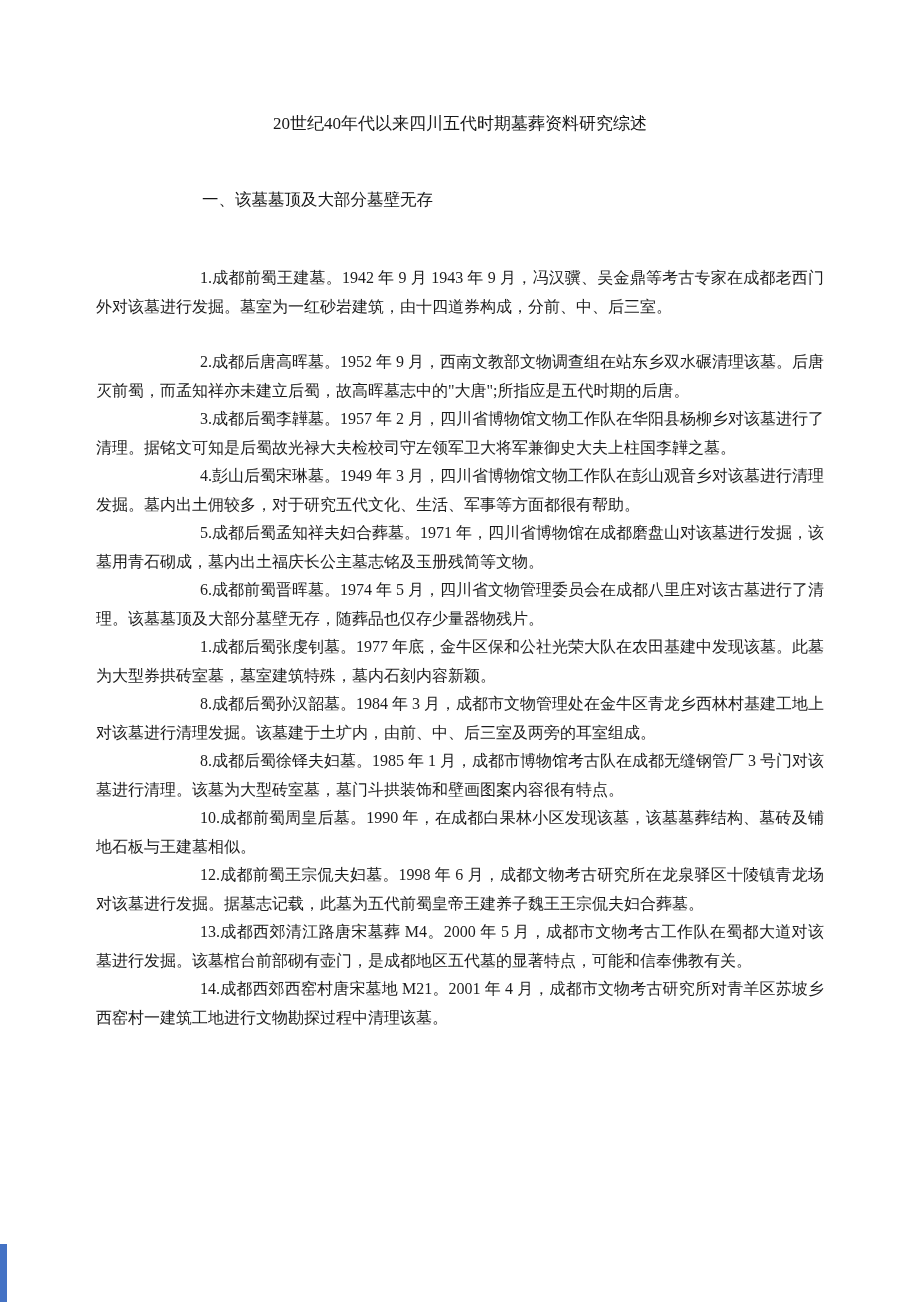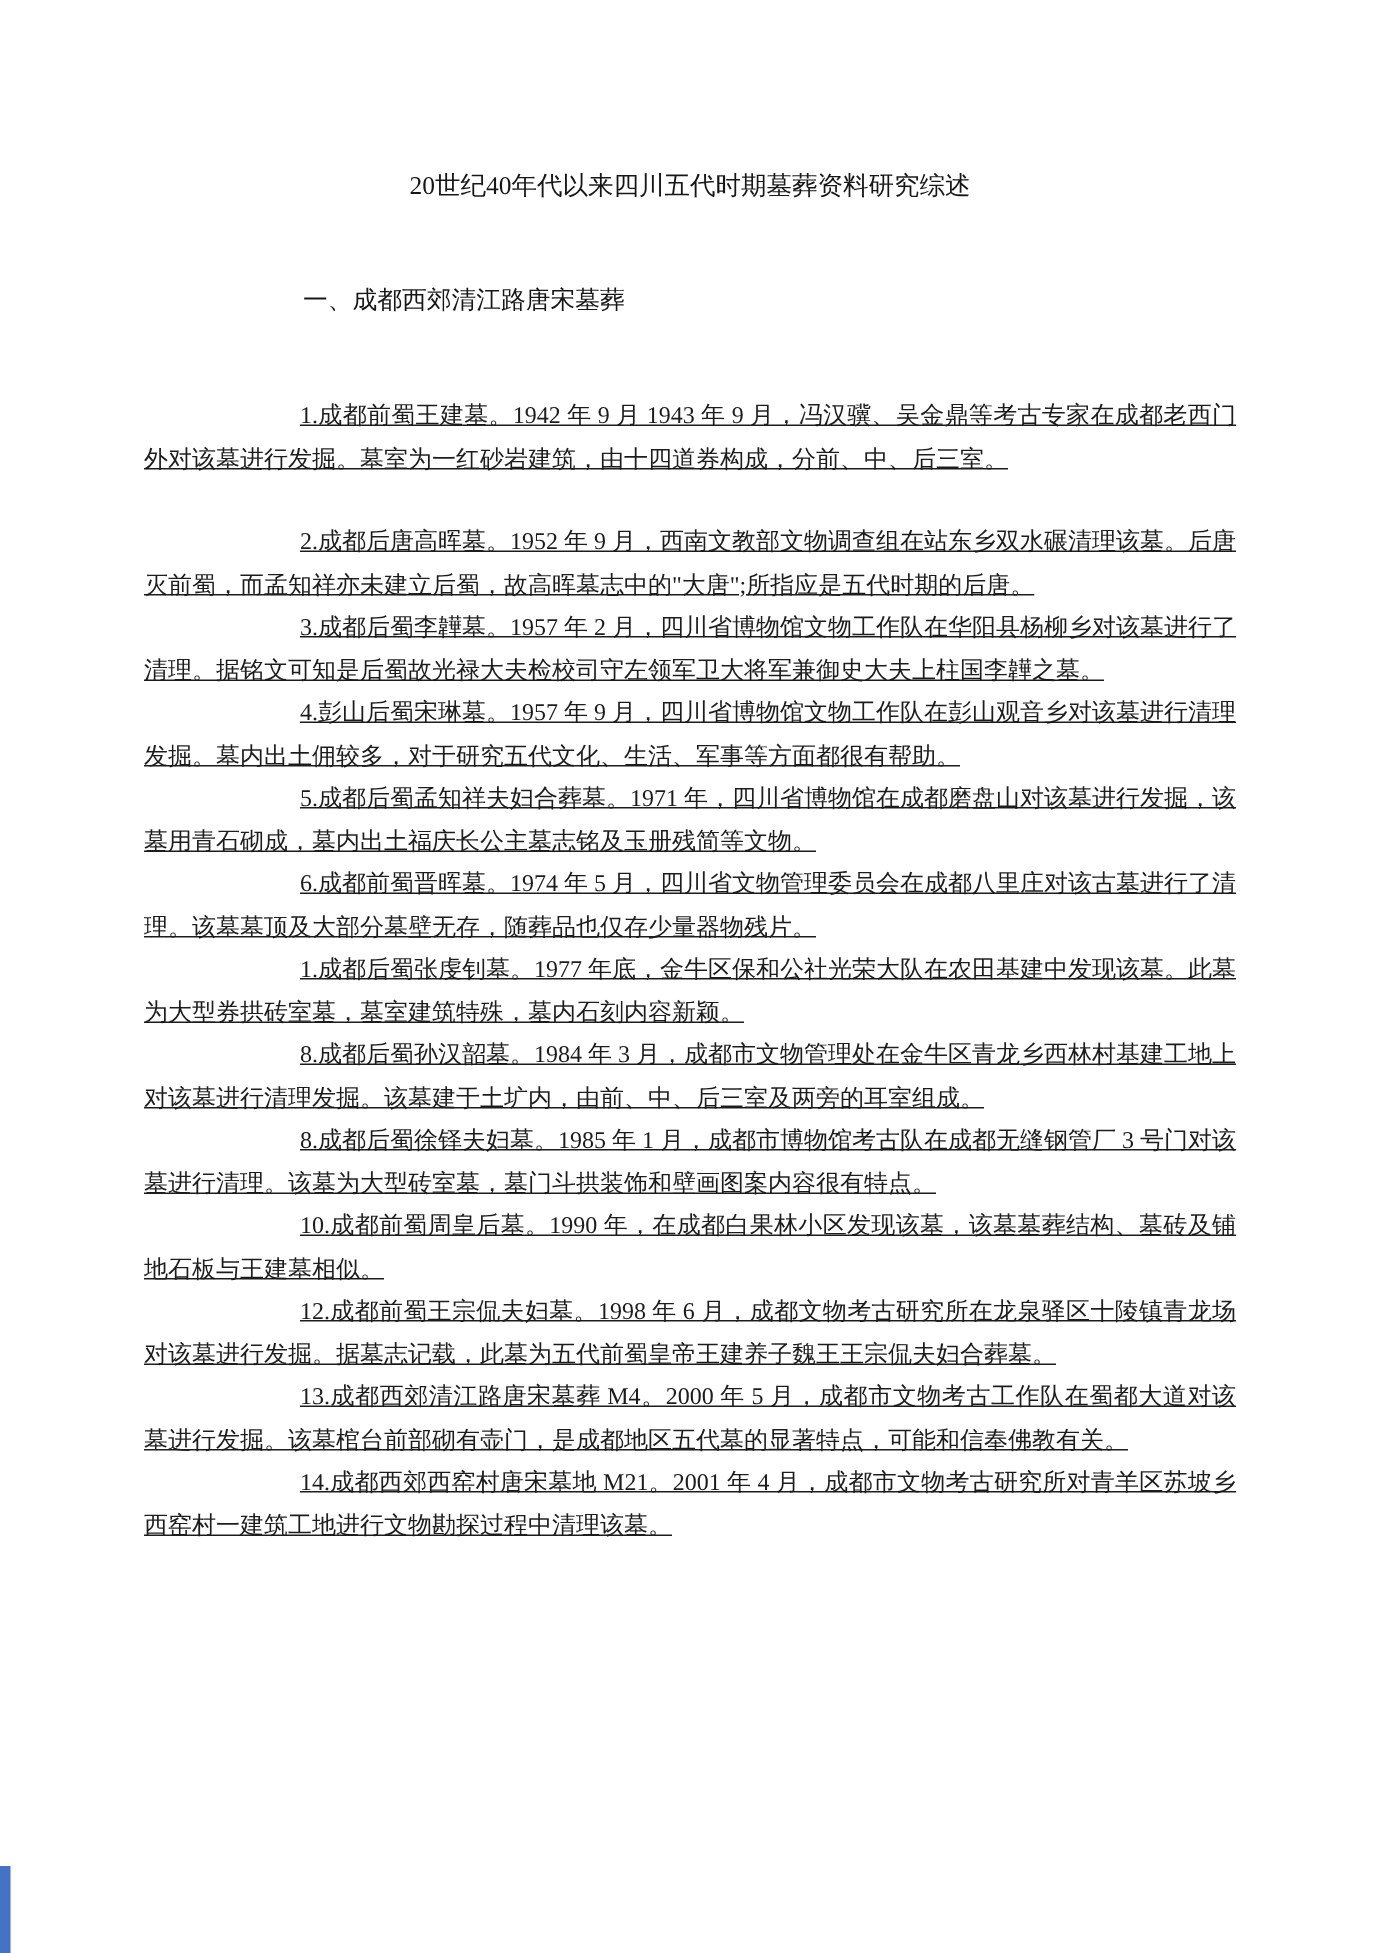--- a/index.html
+++ b/index.html
@@ -35,21 +35,20 @@
     margin: 0;
     margin-top: 52px;
     font-size: 16.5px;
     font-weight: normal;
     line-height: 24px;
     text-indent: 106px;
     color: #161616;
   }
   .paragraphs {
     margin-top: 52px;
-    text-decoration: underline;
   }
   .para {
     margin: 0;
     font-size: 16px;
     line-height: 28.5px;
     text-align: justify;
     text-indent: 104px;
     color: #1c1c1c;
     word-break: break-all;
   }
@@ -68,27 +67,27 @@
   }
 </style>
 </head>
 <body>
 
 <div class="page">
   <div class="content">
 
     <h1 class="doc-title">20世纪40年代以来四川五代时期墓葬资料研究综述</h1>
 
-    <h2 class="section-heading">一、成都西郊清江路唐宋墓葬</h2>
+    <h2 class="section-heading">一、该墓墓顶及大部分墓壁无存</h2>
 
     <div class="paragraphs">
       <p class="para gap-before">1.成都前蜀王建墓。1942 年 9 月 1943 年 9 月，冯汉骥、吴金鼎等考古专家在成都老西门外对该墓进行发掘。墓室为一红砂岩建筑，由十四道券构成，分前、中、后三室。</p>
       <p class="para gap-before">2.成都后唐高晖墓。1952 年 9 月，西南文教部文物调查组在站东乡双水碾清理该墓。后唐灭前蜀，而孟知祥亦未建立后蜀，故高晖墓志中的"大唐";所指应是五代时期的后唐。</p>
       <p class="para">3.成都后蜀李韡墓。1957 年 2 月，四川省博物馆文物工作队在华阳县杨柳乡对该墓进行了清理。据铭文可知是后蜀故光禄大夫检校司守左领军卫大将军兼御史大夫上柱国李韡之墓。</p>
-      <p class="para">4.彭山后蜀宋琳墓。1957 年 9 月，四川省博物馆文物工作队在彭山观音乡对该墓进行清理发掘。墓内出土佣较多，对于研究五代文化、生活、军事等方面都很有帮助。</p>
+      <p class="para">4.彭山后蜀宋琳墓。1949 年 3 月，四川省博物馆文物工作队在彭山观音乡对该墓进行清理发掘。墓内出土佣较多，对于研究五代文化、生活、军事等方面都很有帮助。</p>
       <p class="para">5.成都后蜀孟知祥夫妇合葬墓。1971 年，四川省博物馆在成都磨盘山对该墓进行发掘，该墓用青石砌成，墓内出土福庆长公主墓志铭及玉册残简等文物。</p>
       <p class="para">6.成都前蜀晋晖墓。1974 年 5 月，四川省文物管理委员会在成都八里庄对该古墓进行了清理。该墓墓顶及大部分墓壁无存，随葬品也仅存少量器物残片。</p>
       <p class="para">1.成都后蜀张虔钊墓。1977 年底，金牛区保和公社光荣大队在农田基建中发现该墓。此墓为大型券拱砖室墓，墓室建筑特殊，墓内石刻内容新颖。</p>
       <p class="para">8.成都后蜀孙汉韶墓。1984 年 3 月，成都市文物管理处在金牛区青龙乡西林村基建工地上对该墓进行清理发掘。该墓建于土圹内，由前、中、后三室及两旁的耳室组成。</p>
       <p class="para">8.成都后蜀徐铎夫妇墓。1985 年 1 月，成都市博物馆考古队在成都无缝钢管厂 3 号门对该墓进行清理。该墓为大型砖室墓，墓门斗拱装饰和壁画图案内容很有特点。</p>
       <p class="para">10.成都前蜀周皇后墓。1990 年，在成都白果林小区发现该墓，该墓墓葬结构、墓砖及铺地石板与王建墓相似。</p>
       <p class="para">12.成都前蜀王宗侃夫妇墓。1998 年 6 月，成都文物考古研究所在龙泉驿区十陵镇青龙场对该墓进行发掘。据墓志记载，此墓为五代前蜀皇帝王建养子魏王王宗侃夫妇合葬墓。</p>
       <p class="para">13.成都西郊清江路唐宋墓葬 M4。2000 年 5 月，成都市文物考古工作队在蜀都大道对该墓进行发掘。该墓棺台前部砌有壶门，是成都地区五代墓的显著特点，可能和信奉佛教有关。</p>
       <p class="para">14.成都西郊西窑村唐宋墓地 M21。2001 年 4 月，成都市文物考古研究所对青羊区苏坡乡西窑村一建筑工地进行文物勘探过程中清理该墓。</p>
     </div>

